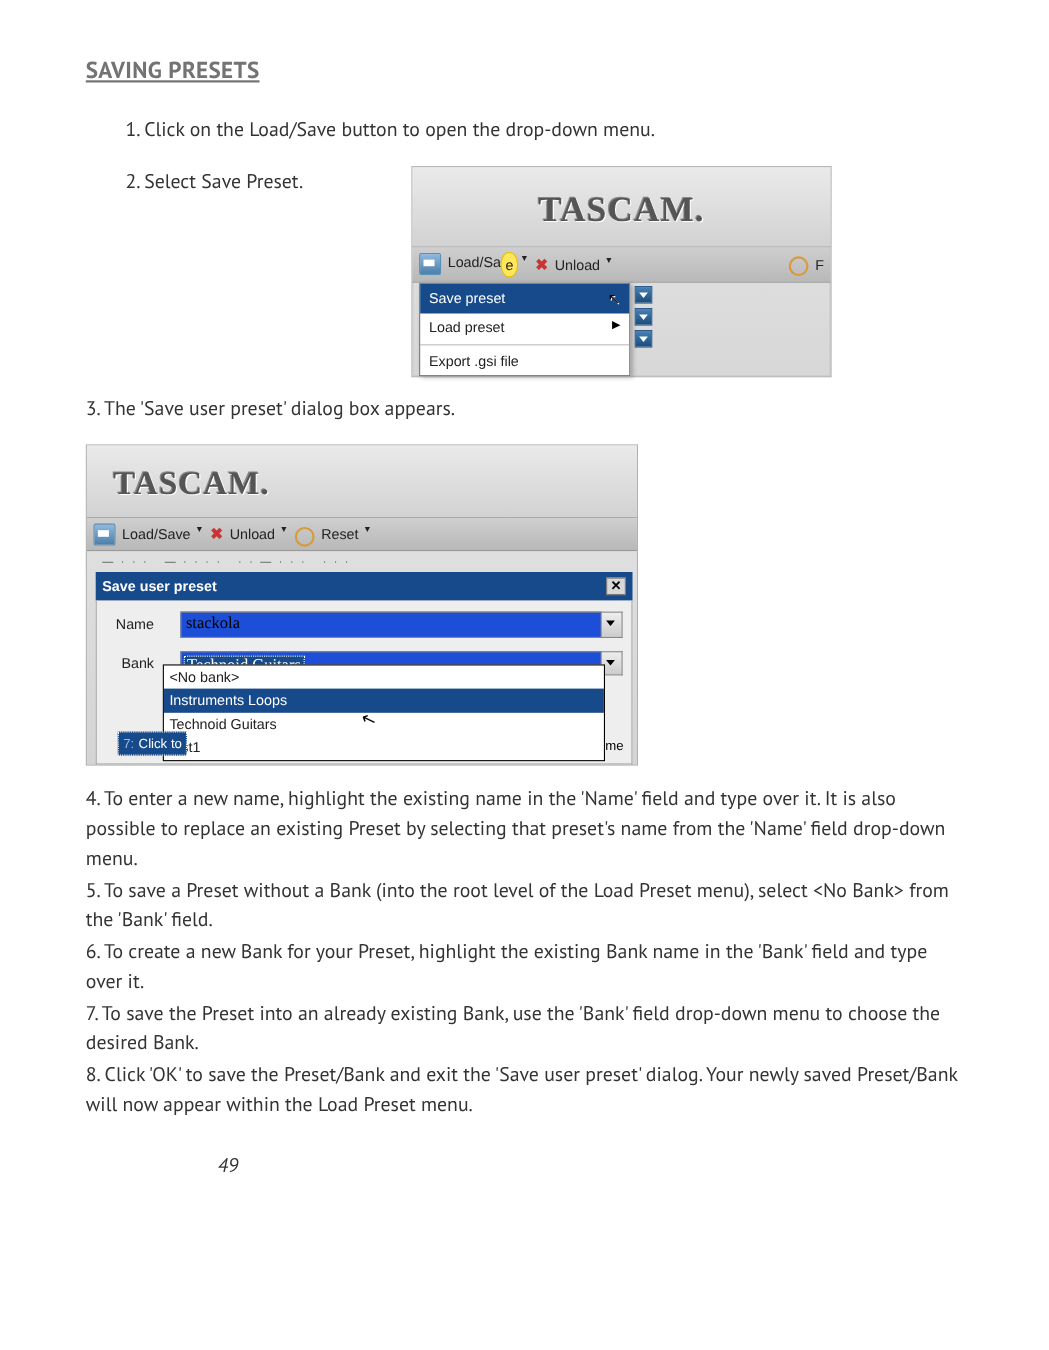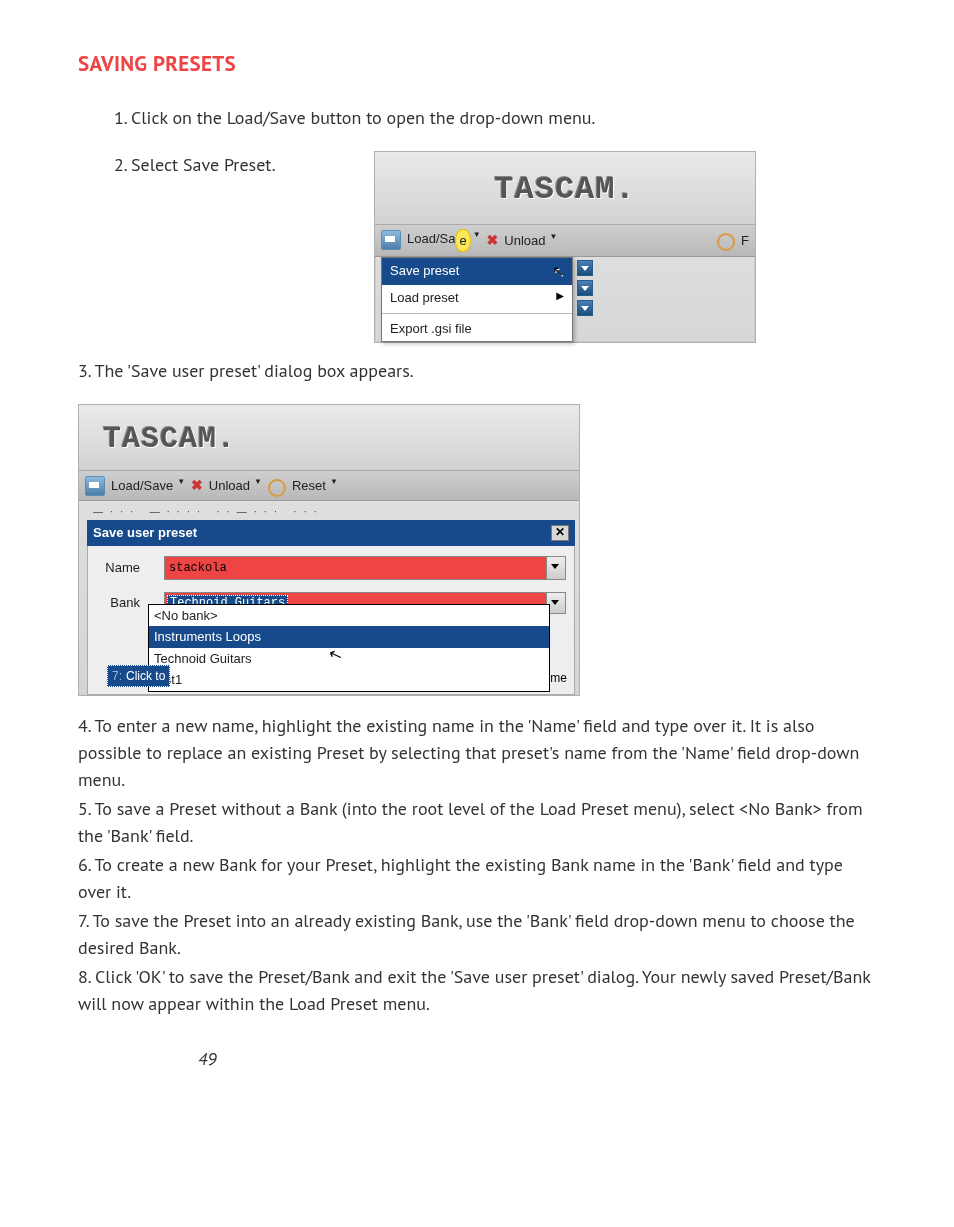--- a/index.html
+++ b/index.html
@@ -9,23 +9,24 @@
     padding: 48px 78px 48px 78px;
     background: #fff;
     width: 954px;
     box-sizing: border-box;
     font-size: 18px;
     line-height: 1.5;
   }
   h1 {
     font-size: 21px;
     font-weight: bold;
-    color: #ef4444;
+    color: #737373;
     margin: 0 0 24px 0;
     letter-spacing: 0.3px;
+    text-decoration: underline;
   }
   .steps {
     margin-left: 36px;
   }
   .step {
     margin-bottom: 20px;
   }
   .step2row {
     display: flex;
     align-items: flex-start;
@@ -38,21 +39,21 @@
     border: 1px solid #b0b0b0;
     background: linear-gradient(#e5e5e5,#d7d7d7);
     width: 380px;
     box-shadow: 0 0 0 1px #ccc inset;
     font-family: Tahoma, sans-serif;
     font-size: 13px;
     color: #222;
   }
   .tascam-logo {
     text-align: center;
-    font-family: Liberation Mono, monospace;
+    font-family: Liberation Serif, serif;
     font-weight: 900;
     font-size: 32px;
     letter-spacing: 1px;
     color: #555;
     text-shadow: 1px 1px 0 #fff, -1px -1px 0 #888;
     padding: 14px 0 10px 0;
     background: linear-gradient(#eaeaea,#d2d2d2);
     border-bottom: 1px solid #aaa;
   }
   .toolbar {
@@ -195,21 +196,21 @@
   .field-row {
     display:flex;align-items:center;margin-bottom:12px;gap:24px;
   }
   .field-label {
     width:44px;text-align:right;font-size:13px;
   }
   .field-input {
     flex:1;display:flex;
   }
   .txtfield {
-    flex:1;border:1px solid #888;background:#ef4444;padding:2px 4px;font-family:Liberation Mono, monospace;font-size:12px;height:18px;
+    flex:1;border:1px solid #888;background:#1d4ed8;padding:2px 4px;font-family:Liberation Serif, serif;font-size:15px;height:18px;
   }
   .dd-btn {
     width:18px;border:1px solid #888;border-left:none;background:linear-gradient(#eee,#ccc);position:relative;
   }
   .dd-btn::after{
     content:"";position:absolute;left:4px;top:7px;
     border-left:4px solid transparent;border-right:4px solid transparent;border-top:5px solid #000;
   }
   .bank-sel {
     background:#174a8a;color:#fff;padding:0 2px;border:1px dotted #fff;

